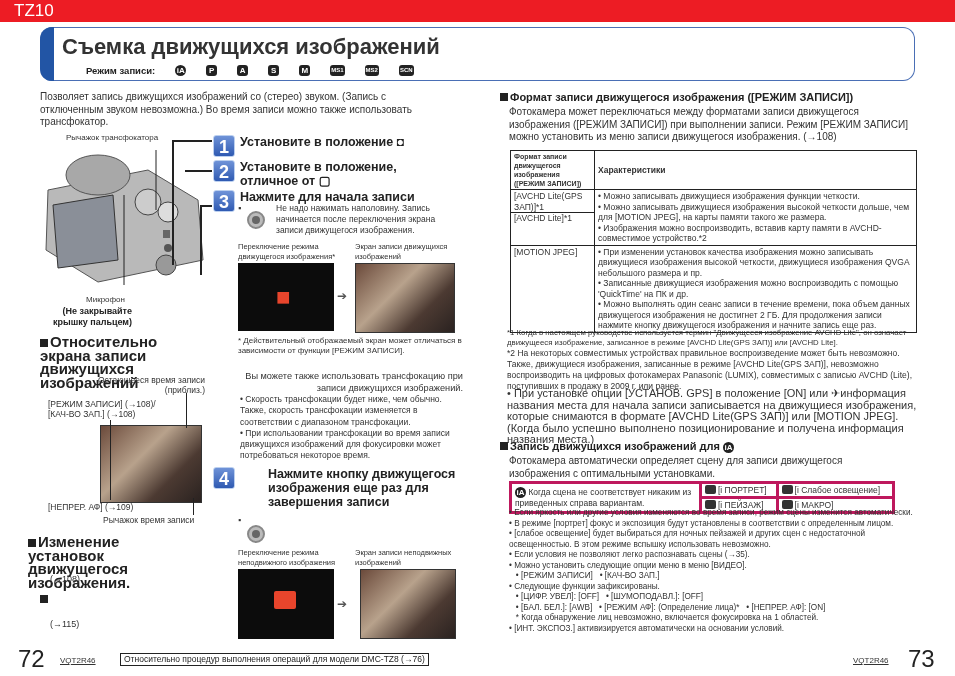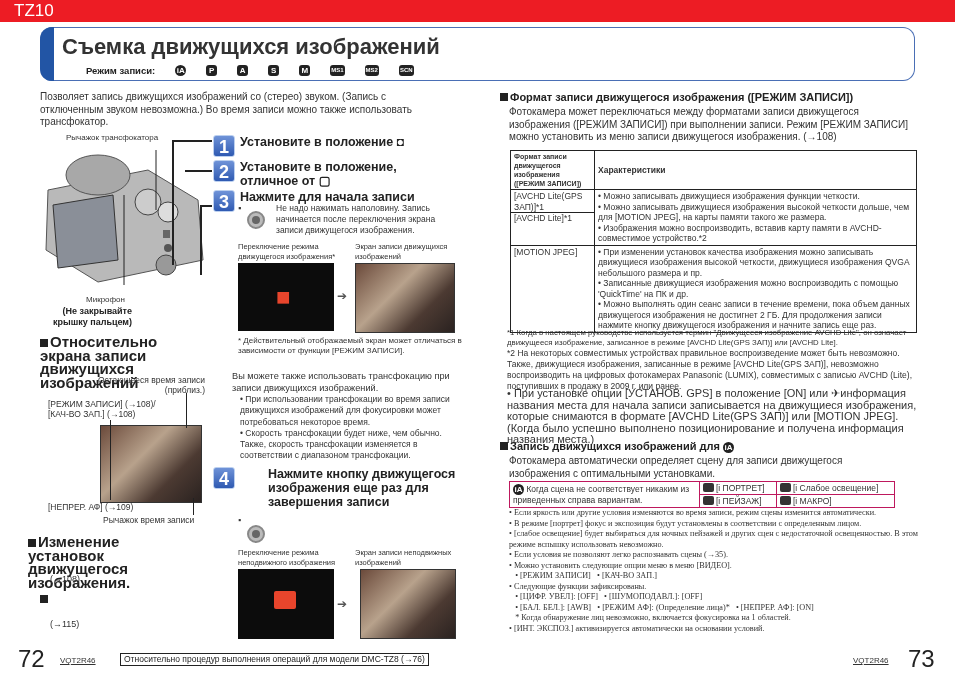--- a/index.html
+++ b/index.html
@@ -36,21 +36,21 @@
 
   .rcol { position: absolute; left: 500px; font-size: 10px; line-height: 12.5px; color: #333; }
   table.fmt { position: absolute; left: 510px; top: 150px; width: 407px; border-collapse: collapse; font-size: 8.5px; line-height: 10.5px; color: #333; }
   table.fmt th, table.fmt td { border: 1px solid #222; padding: 1px 3px; vertical-align: top; }
   table.fmt th { font-weight: bold; text-align: left; vertical-align: middle; }
   table.fmt th.c1 { width: 84px; font-size: 7px; line-height: 9px; }
   table.fmt ul, .bl { list-style: none; }
   table.fmt li::before, .bl li::before { content: "• "; }
   .foot { position: absolute; left: 507px; font-size: 7.8px; line-height: 10px; color: #333; }
   table.scene { position: absolute; left: 509px; top: 481px; width: 386px; border-collapse: collapse; font-size: 8.5px; color: #333; }
-  table.scene td { border: 1px solid #be185d; padding: 1px 3px; }
+  table.scene td { border: 3px solid #be185d; padding: 1px 3px; }
   .sicon { display: inline-block; width: 11px; height: 9px; background: #333; border-radius: 2px; vertical-align: -1px; margin-right: 2px; }
   .blist { position: absolute; left: 509px; font-size: 8.2px; line-height: 10.5px; color: #333; }
 
   .pgnum { position: absolute; font-size: 24px; color: #222; }
   .vqt { position: absolute; font-size: 8px; color: #333; text-decoration: underline; }
   .pgnote { position: absolute; left: 120px; top: 653px; border: 1px solid #222; font-size: 8.5px; padding: 0 3px; line-height: 11px; color: #222; }
   .line { position: absolute; background: #222; }
 </style>
 </head>
 <body>
@@ -134,24 +134,24 @@
 <div class="note9" style="left:276px;top:203px;width:180px;">Не надо нажимать наполовину. Запись начинается после переключения экрана записи движущегося изображения.</div>
 <div class="small8" style="left:238px;top:242px;width:110px;">Переключение режима движущегося изображения*</div>
 <div class="small8" style="left:355px;top:242px;width:110px;">Экран записи движущихся изображений</div>
 <div class="blackscreen" style="left:238px;top:263px;width:96px;height:68px;">
   <span style="position:absolute;left:38px;top:20px;color:#e8452c;font-size:24px;">■</span>
 </div>
 <div class="arrow" style="left:337px;top:289px;">➔</div>
 <div class="photo" style="left:355px;top:263px;width:100px;height:70px;"></div>
 <div class="small8" style="left:238px;top:336px;width:225px;font-size:8px;">* Действительный отображаемый экран может отличаться в зависимости от функции [РЕЖИМ ЗАПИСИ].</div>
 
-<div class="note9" style="left:232px;top:370px;width:225px;font-size:9.2px;line-height:12px;">Вы можете также использовать трансфокацию при записи движущихся изображений.</div>
+<div class="note9" style="left:238px;top:370px;width:225px;font-size:9.2px;line-height:12px;text-align:right;">Вы можете также использовать трансфокацию при записи движущихся изображений.</div>
 <ul class="bl note9" style="left:240px;top:394px;width:222px;font-size:8.5px;line-height:11.3px;">
+  <li>Скорость трансфокации будет ниже, чем обычно. Также, скорость трансфокации изменяется в соответствии с диапазоном трансфокации.</li>
   <li>При использовании трансфокации во время записи движущихся изображений для фокусировки может потребоваться некоторое время.</li>
-  <li>Скорость трансфокации будет ниже, чем обычно. Также, скорость трансфокации изменяется в соответствии с диапазоном трансфокации.</li>
 </ul>
 
 <div class="step" style="top:467px;">
   <div class="badge">4</div>
   <div class="stxt" style="width:210px;margin-left:28px;">Нажмите кнопку движущегося изображения еще раз для завершения записи</div>
 </div>
 <div class="note9" style="left:238px;top:515px;">▪</div>
 <div class="shutter" style="left:247px;top:525px;"></div>
 <div class="small8" style="left:238px;top:548px;width:110px;">Переключение режима неподвижного изображения</div>
 <div class="small8" style="left:355px;top:548px;width:110px;">Экран записи неподвижных изображений</div>
@@ -216,21 +216,21 @@
     <td><span class="sicon"></span><span>[i ПОРТРЕТ]</span></td>
     <td><span class="sicon"></span><span>[i Слабое освещение]</span></td>
   </tr>
   <tr>
     <td><span class="sicon"></span><span>[i ПЕЙЗАЖ]</span></td>
     <td><span class="sicon"></span><span>[i МАКРО]</span></td>
   </tr>
 </tbody>
   </table>
 
-<ul class="bl blist" style="top:508px;width:420px;font-family:Liberation Serif, serif;">
+<ul class="bl blist" style="top:508px;width:420px;">
   <li>Если яркость или другие условия изменяются во время записи, режим сцены изменится автоматически.</li>
   <li>В режиме [портрет] фокус и экспозиция будут установлены в соответствии с определенным лицом.</li>
   <li>[слабое освещение] будет выбираться для ночных пейзажей и других сцен с недостаточной освещенностью. В этом режиме вспышку использовать невозможно.</li>
   <li>Если условия не позволяют легко распознавать сцены (→35).</li>
   <li>Можно установить следующие опции меню в меню [ВИДЕО].</li>
   <li class="sub">   • [РЕЖИМ ЗАПИСИ]   • [КАЧ-ВО ЗАП.]</li>
   <li>Следующие функции зафиксированы.</li>
   <li class="sub">   • [ЦИФР. УВЕЛ]: [OFF]   • [ШУМОПОДАВЛ.]: [OFF]</li>
   <li class="sub">   • [БАЛ. БЕЛ.]: [AWB]   • [РЕЖИМ АФ]: (Определение лица)*   • [НЕПРЕР. АФ]: [ON]</li>
   <li class="sub">   * Когда обнаружение лиц невозможно, включается фокусировка на 1 областей.</li>

